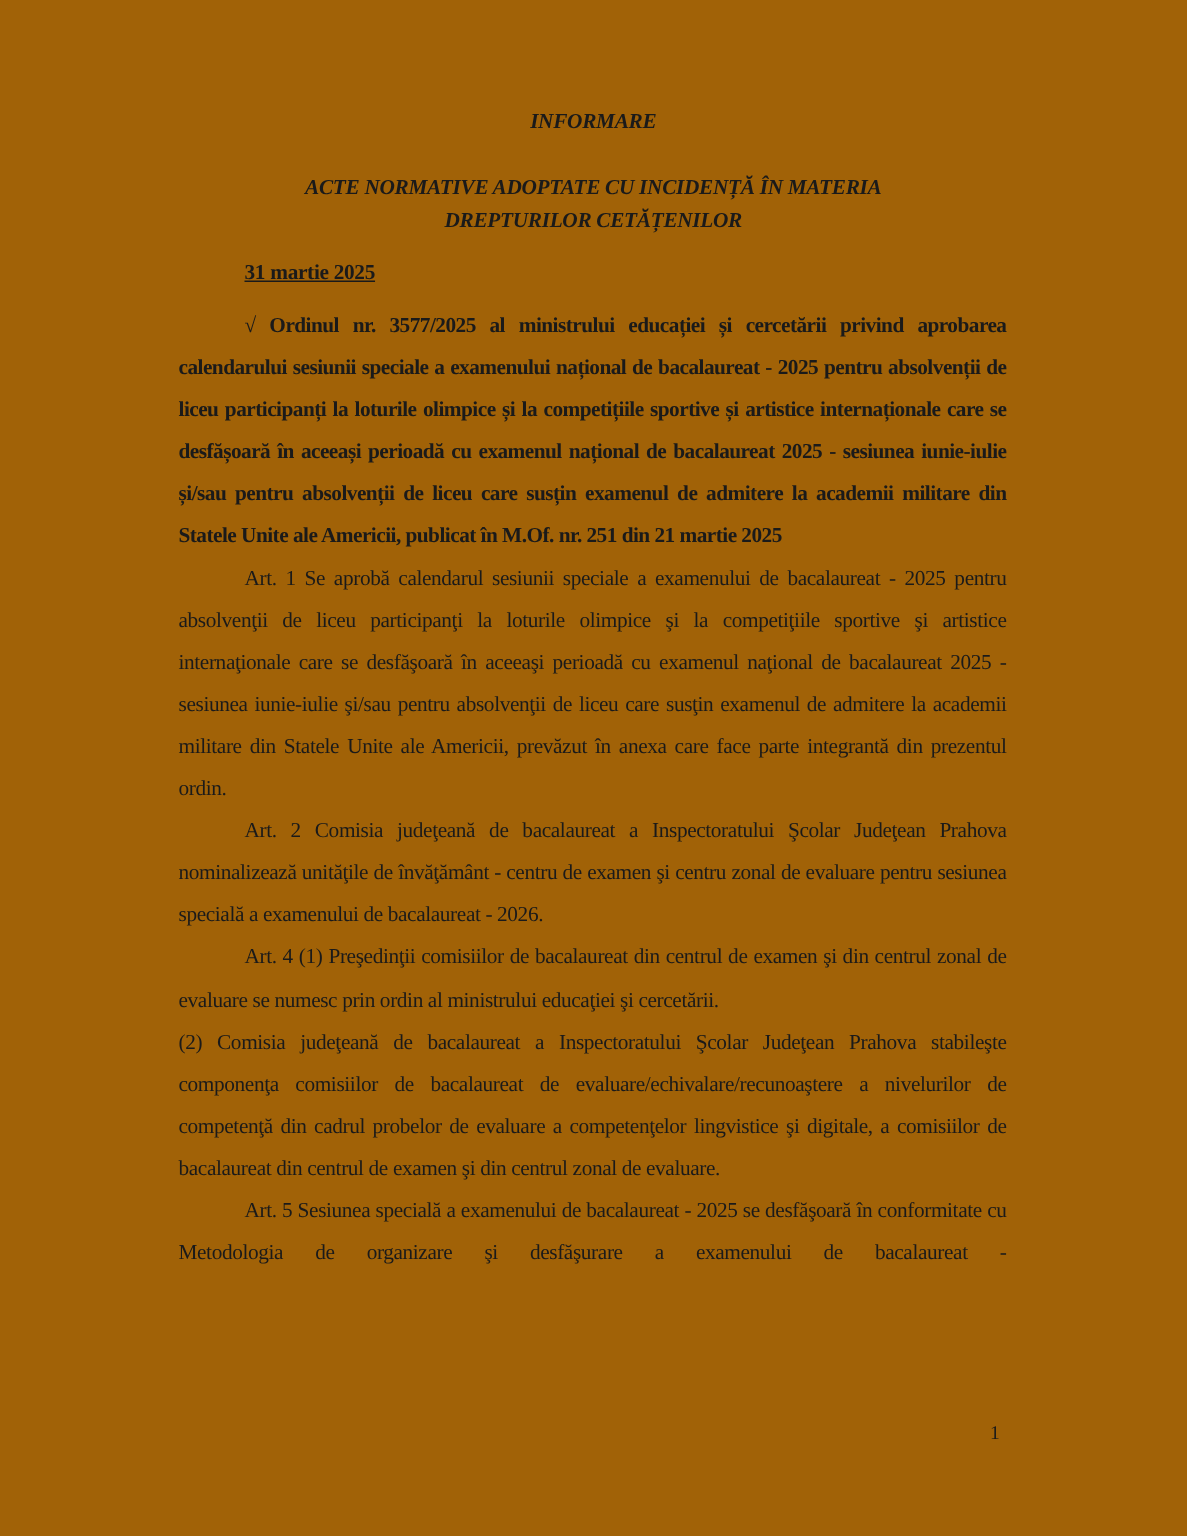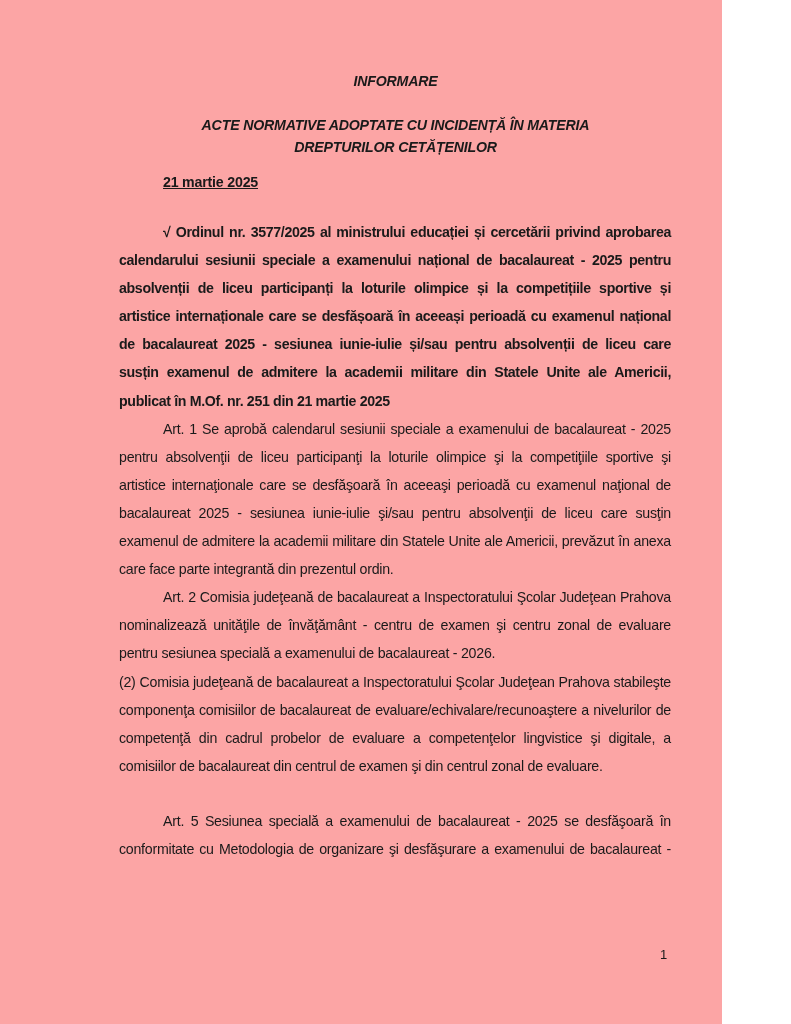--- a/index.html
+++ b/index.html
@@ -1,44 +1,45 @@
 <!DOCTYPE html>
 <html><head>
 <meta charset="utf-8">
 <style>
   html, body { margin: 0; padding: 0; background: #ffffff; }
   body { width: 791px; height: 1024px; position: relative; overflow: hidden;
          font-family: "Liberation Sans", sans-serif; color: #1a1a1a; }
-  .page { position: absolute; left: 0; top: 0; width: 722px; height: 1024px; background: #fca5a5; }
+  .page { position: absolute; left: 0; top: 0; width: 791px; height: 1024px; background: #a16207; font-family: Liberation Serif, serif; }
   .title { position: absolute; left: 0; width: 791px; text-align: center;
            font-weight: bold; font-style: italic; font-size: 14.2px; line-height: 27px; letter-spacing: -0.2px; }
   .title-block { position: absolute; top: 68px; left: 0; width: 791px; }
   .date { position: absolute; left: 163px; top: 174px; font-weight: bold; font-size: 14.2px;
           text-decoration: underline; letter-spacing: -0.2px; }
-  .body { position: absolute; left: 119px; top: 218px; width: 552px;
+  .body { position: absolute; left: 119px; top: 203px; width: 552px;
           font-size: 14.2px; line-height: 28.1px; letter-spacing: -0.25px; }
   .para { margin: 0; text-align: justify; text-indent: 44px; }
   .para.bold { font-weight: bold; letter-spacing: -0.35px; }
   .para.noindent { text-indent: 0; }
   .pagenum { position: absolute; left: 660px; top: 947px; font-size: 13px; }
 </style>
 </head>
 <body>
 
 <div class="page">
   <div class="title-block">
     <div class="title" style="top:0px">INFORMARE</div>
     <div class="title" style="top:44px">ACTE NORMATIVE ADOPTATE CU INCIDENȚĂ ÎN MATERIA</div>
     <div class="title" style="top:66px">DREPTURILOR CETĂȚENILOR</div>
   </div>
 
-  <div class="date">21 martie 2025</div>
+  <div class="date">31 martie 2025</div>
 
   <div class="body">
     <p class="para bold">√ Ordinul nr. 3577/2025 al ministrului educației și cercetării privind aprobarea calendarului sesiunii speciale a examenului național de bacalaureat - 2025 pentru absolvenții de liceu participanți la loturile olimpice și la competițiile sportive și artistice internaționale care se desfășoară în aceeași perioadă cu examenul național de bacalaureat 2025 - sesiunea iunie-iulie și/sau pentru absolvenții de liceu care susțin examenul de admitere la academii militare din Statele Unite ale Americii, publicat în M.Of. nr. 251 din 21 martie 2025</p>
     <p class="para">Art. 1 Se aprobă calendarul sesiunii speciale a examenului de bacalaureat - 2025 pentru absolvenţii de liceu participanţi la loturile olimpice şi la competiţiile sportive şi artistice internaţionale care se desfăşoară în aceeaşi perioadă cu examenul naţional de bacalaureat 2025 - sesiunea iunie-iulie şi/sau pentru absolvenţii de liceu care susţin examenul de admitere la academii militare din Statele Unite ale Americii, prevăzut în anexa care face parte integrantă din prezentul ordin.</p>
     <p class="para">Art. 2 Comisia judeţeană de bacalaureat a Inspectoratului Şcolar Judeţean Prahova nominalizează unităţile de învăţământ - centru de examen şi centru zonal de evaluare pentru sesiunea specială a examenului de bacalaureat - 2026.</p>
+    <p class="para">Art. 4 (1) Preşedinţii comisiilor de bacalaureat din centrul de examen şi din centrul zonal de evaluare se numesc prin ordin al ministrului educaţiei şi cercetării.</p>
     <p class="para noindent">(2) Comisia judeţeană de bacalaureat a Inspectoratului Şcolar Judeţean Prahova stabileşte componenţa comisiilor de bacalaureat de evaluare/echivalare/recunoaştere a nivelurilor de competenţă din cadrul probelor de evaluare a competenţelor lingvistice şi digitale, a comisiilor de bacalaureat din centrul de examen şi din centrul zonal de evaluare.</p>
-    <p class="para" style="text-align-last: justify; margin-top: 27px;">Art. 5 Sesiunea specială a examenului de bacalaureat - 2025 se desfăşoară în conformitate cu Metodologia de organizare şi desfăşurare a examenului de bacalaureat -</p>
+    <p class="para" style="text-align-last: justify;">Art. 5 Sesiunea specială a examenului de bacalaureat - 2025 se desfăşoară în conformitate cu Metodologia de organizare şi desfăşurare a examenului de bacalaureat -</p>
   </div>
 
   <div class="pagenum">1</div>
 </div>
 
 </body></html>

